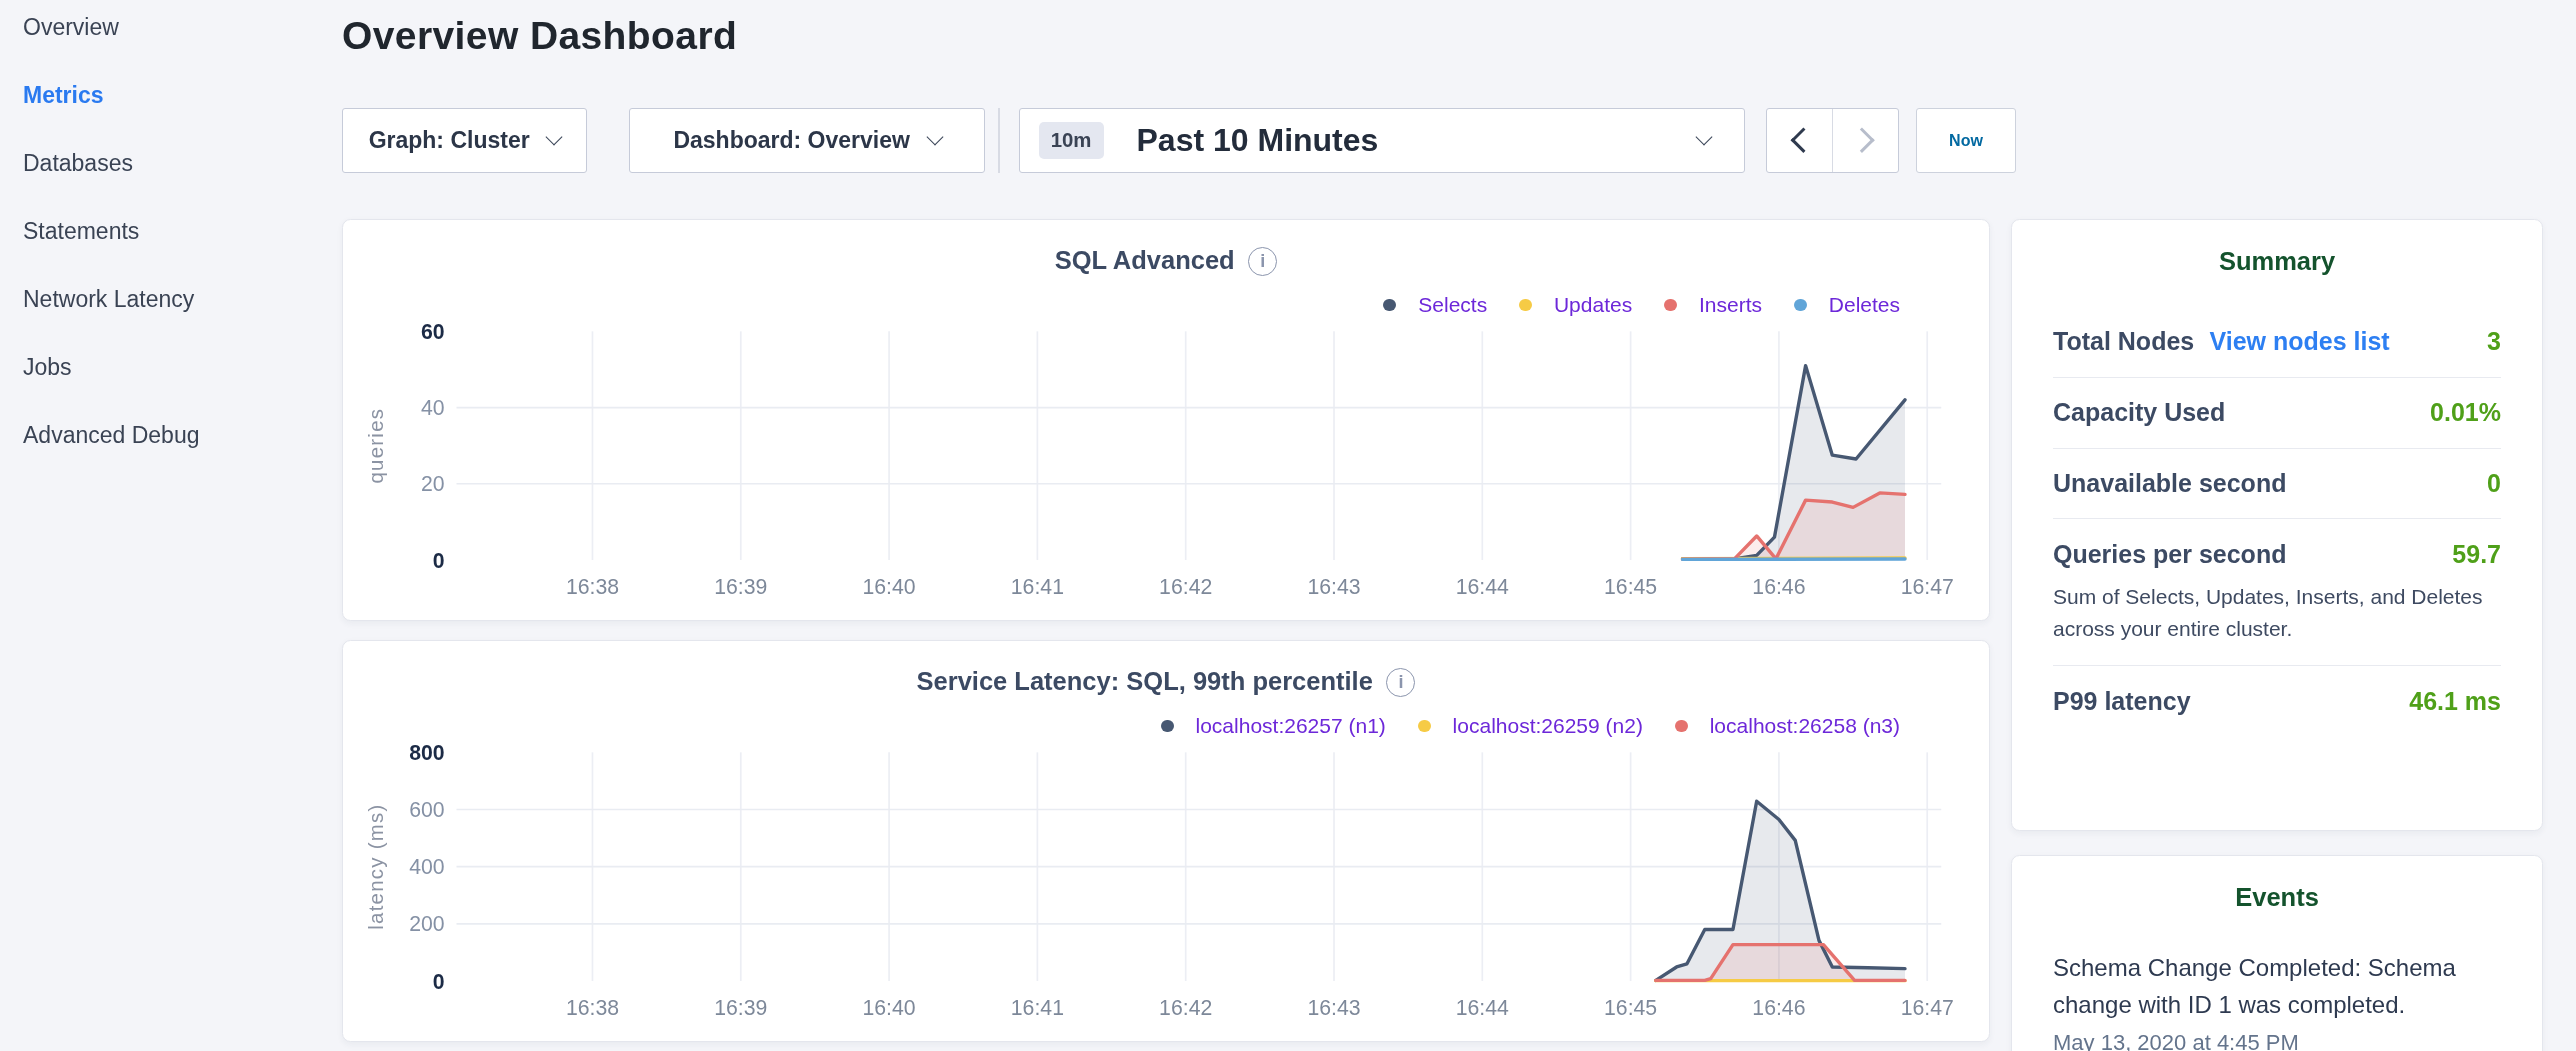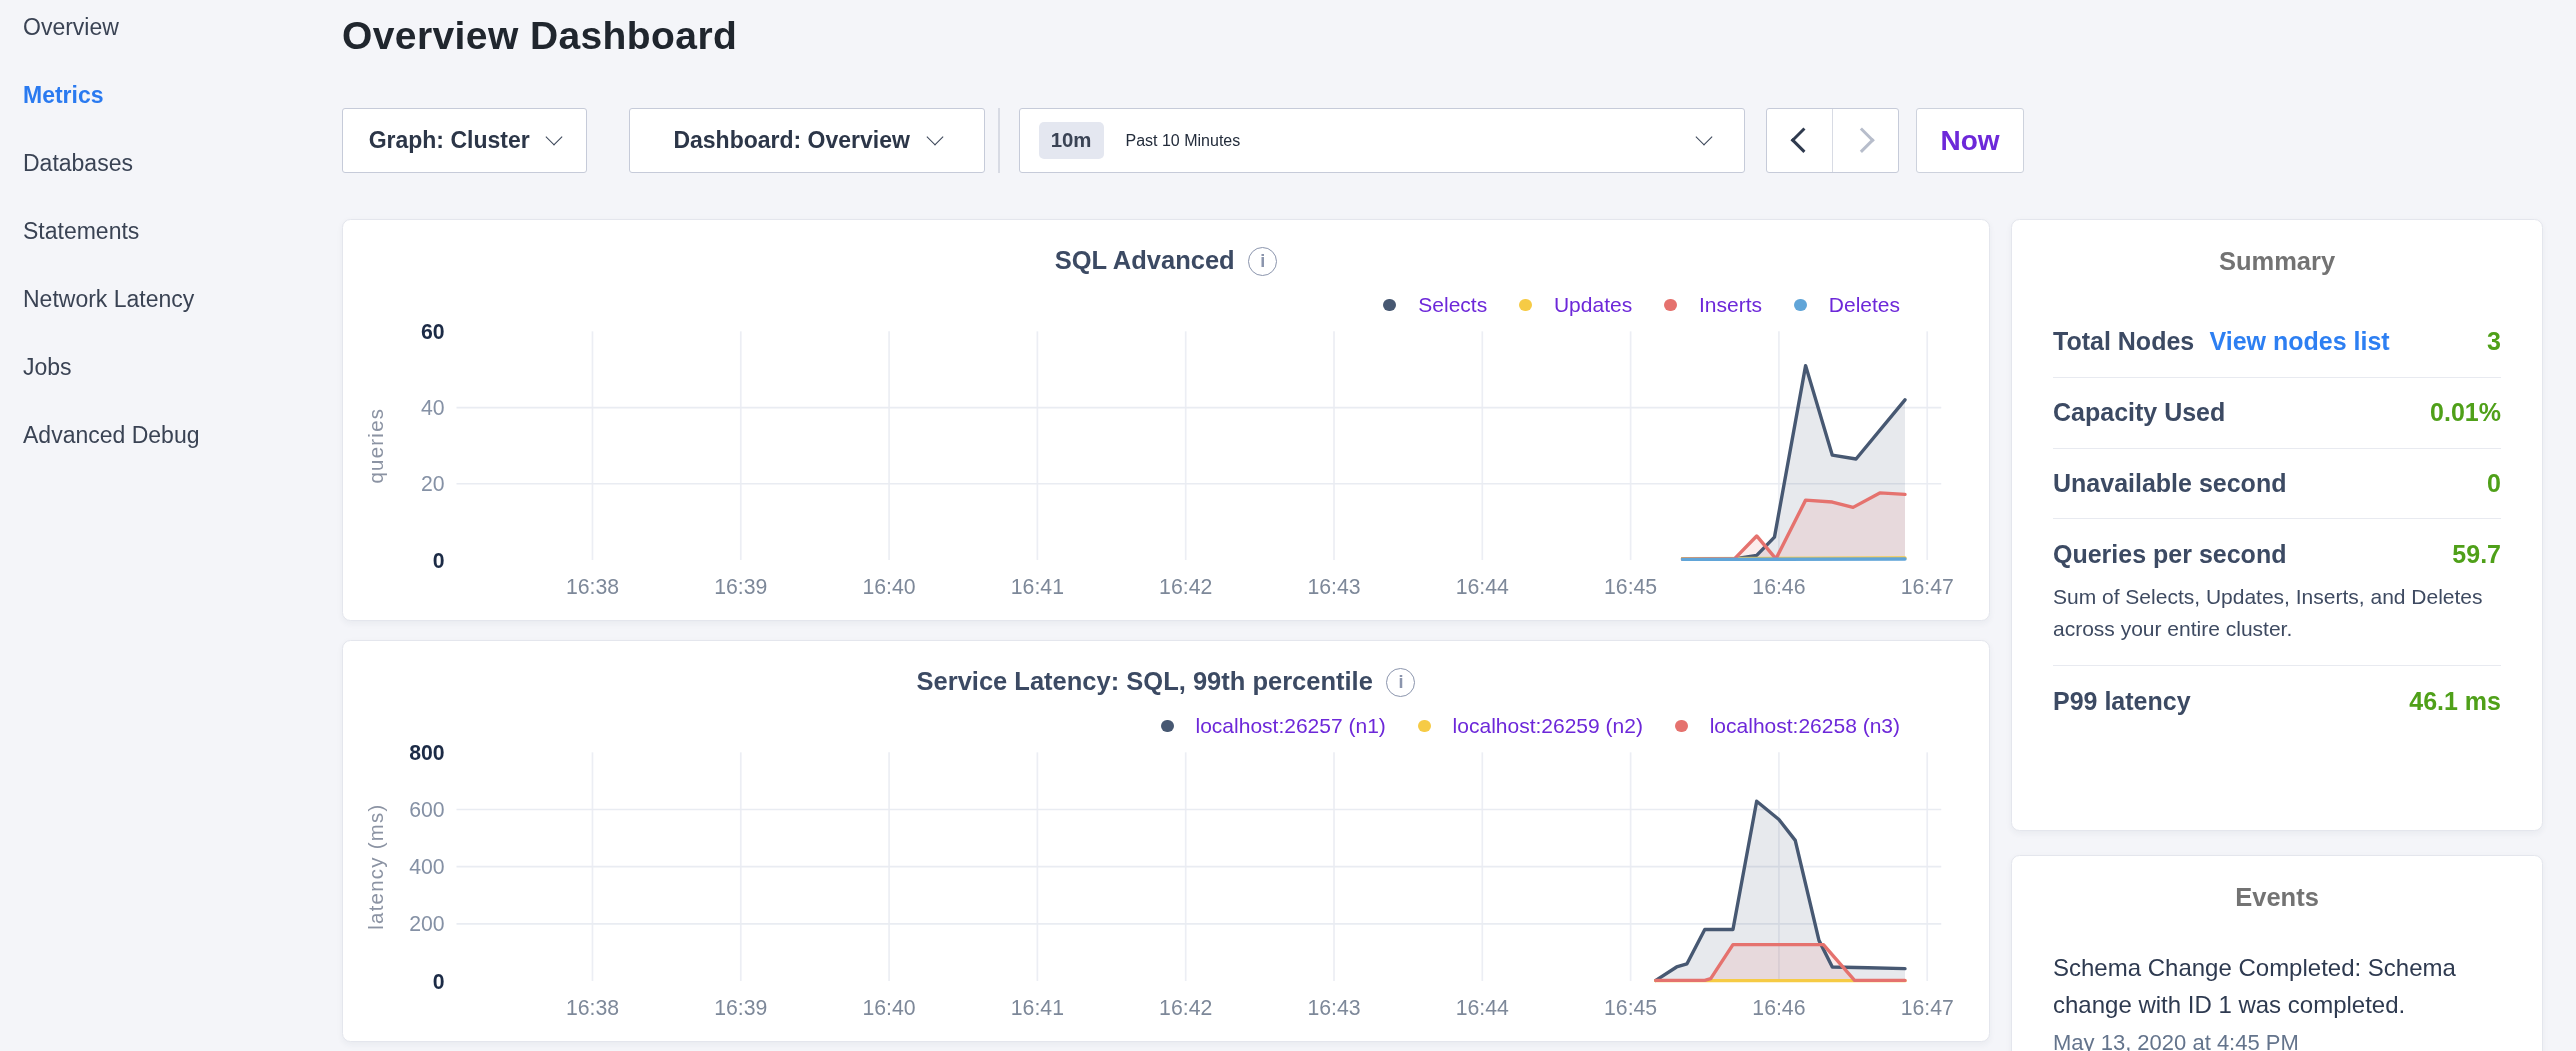--- a/index.html
+++ b/index.html
@@ -15,25 +15,25 @@
   .page-title{position:absolute;left:342px;top:13.6px;margin:0;font-size:39px;font-weight:700;color:#20262e;letter-spacing:0.4px;}
 
   
   .ctl{position:absolute;box-sizing:border-box;background:#fff;border:1.7px solid #c6cbd9;border-radius:3px;height:65px;}
   .dd{display:flex;align-items:center;justify-content:center;gap:18.7px;font-size:23px;font-weight:700;color:#2c3648;cursor:pointer;top:108px;}
   .dd1{left:342px;width:245px;}
   .dd2{left:629px;width:356px;}
   .vdiv{position:absolute;left:998px;top:108px;width:1.7px;height:65px;background:#d8dbe4;}
   .timebox{left:1019px;top:108px;width:726px;display:flex;align-items:center;padding:0 34px 0 18.7px;cursor:pointer;}
   .badge{background:#e4e7f0;border-radius:5.1px;padding:6.8px 12px;font-size:20.4px;font-weight:700;color:#3a4354;}
-  .tlabel{margin-left:22px;font-size:16px;font-weight:400;color:#232c3b;flex:1;text-align:left;}
+  .tlabel{margin-left:33px;font-size:32px;font-weight:700;color:#232c3b;flex:1;text-align:left;}
   .arrows{left:1766px;top:108px;width:133px;display:flex;padding:0;}
   .arrow{flex:1;display:flex;align-items:center;justify-content:center;background:none;border:none;cursor:pointer;}
   .arrow.prev{border-right:1.7px solid #d8dbe4;}
-  .nowbtn{left:1916px;top:108px;width:108px;border-color:#cdd2dd;font-size:28px;font-weight:700;color:#6d28d9;display:flex;align-items:center;justify-content:center;cursor:default;}
+  .nowbtn{left:1916px;top:108px;width:100px;border-color:#cdd2dd;font-size:16px;font-weight:700;color:#0369a1;display:flex;align-items:center;justify-content:center;cursor:default;}
 
   
   .chev{display:inline-block;width:12px;height:12px;border-right:2.6px solid #3a4557;border-bottom:2.6px solid #3a4557;}
   .chev.down{transform:rotate(45deg);margin-top:-6.8px;}
   .chev.thin{border-width:1.7px;width:11px;height:11px;}
   .chev.left{width:15.3px;height:15.3px;border-width:3.4px;border-color:#2f3a4e;transform:rotate(135deg);margin-left:6.8px;}
   .chev.right{width:15.3px;height:15.3px;border-width:3.4px;border-color:#b7bdcb;transform:rotate(-45deg);margin-right:6.8px;}
 
   
   .card{position:absolute;background:#fff;border:1.7px solid #e4e6ed;border-radius:8.5px;box-shadow:0 2.6px 6.8px rgba(40,50,70,0.05);box-sizing:border-box;}
@@ -44,21 +44,21 @@
   .info{display:inline-flex;align-items:center;justify-content:center;width:29px;height:29px;border:1.7px solid #8b95ad;border-radius:50%;color:#8b95ad;font-size:18px;font-weight:600;margin-left:13.6px;vertical-align:middle;box-sizing:border-box;}
   .legend{position:absolute;top:73px;right:89px;display:flex;gap:32px;align-items:center;}
   .legend-item{display:flex;align-items:center;gap:22px;font-size:21px;color:#6d28d9;}
   .dot{width:12.8px;height:12.8px;border-radius:50%;}
   svg.plot{position:absolute;left:0;top:0;}
   svg text{font-family:"Liberation Sans", sans-serif;}
 
   
   .summary{left:2011px;top:219px;width:532px;height:612px;padding:0 41px;}
   .events{left:2011px;top:855px;width:532px;height:357px;padding:0 41px;}
-  .card-title{text-align:center;font-size:25.5px;font-weight:700;color:#737373;margin-top:27px;}
+  .card-title{text-align:center;font-size:25.5px;font-weight:700;color:#14532d;margin-top:27px;}
   .srows{margin-top:31px;}
   .srow{padding:20.4px 0;border-bottom:1.7px solid #e8eaf0;}
   .srow:last-child{border-bottom:none;}
   .srow-top{display:flex;align-items:baseline;}
   .srow-label{font-size:25px;font-weight:700;color:#3c4a63;}
   .srow-link{font-size:25px;font-weight:700;color:#2d7ff2;margin-left:15.3px;cursor:pointer;}
   .srow-value{margin-left:auto;font-size:25px;font-weight:700;color:#4fa019;white-space:nowrap;}
   .srow-sub{font-size:21px;color:#3e4a61;line-height:32px;margin-top:12px;}
   .event-item{margin-top:37px;}
   .event-text{font-size:24px;color:#2e3a50;line-height:37px;}

